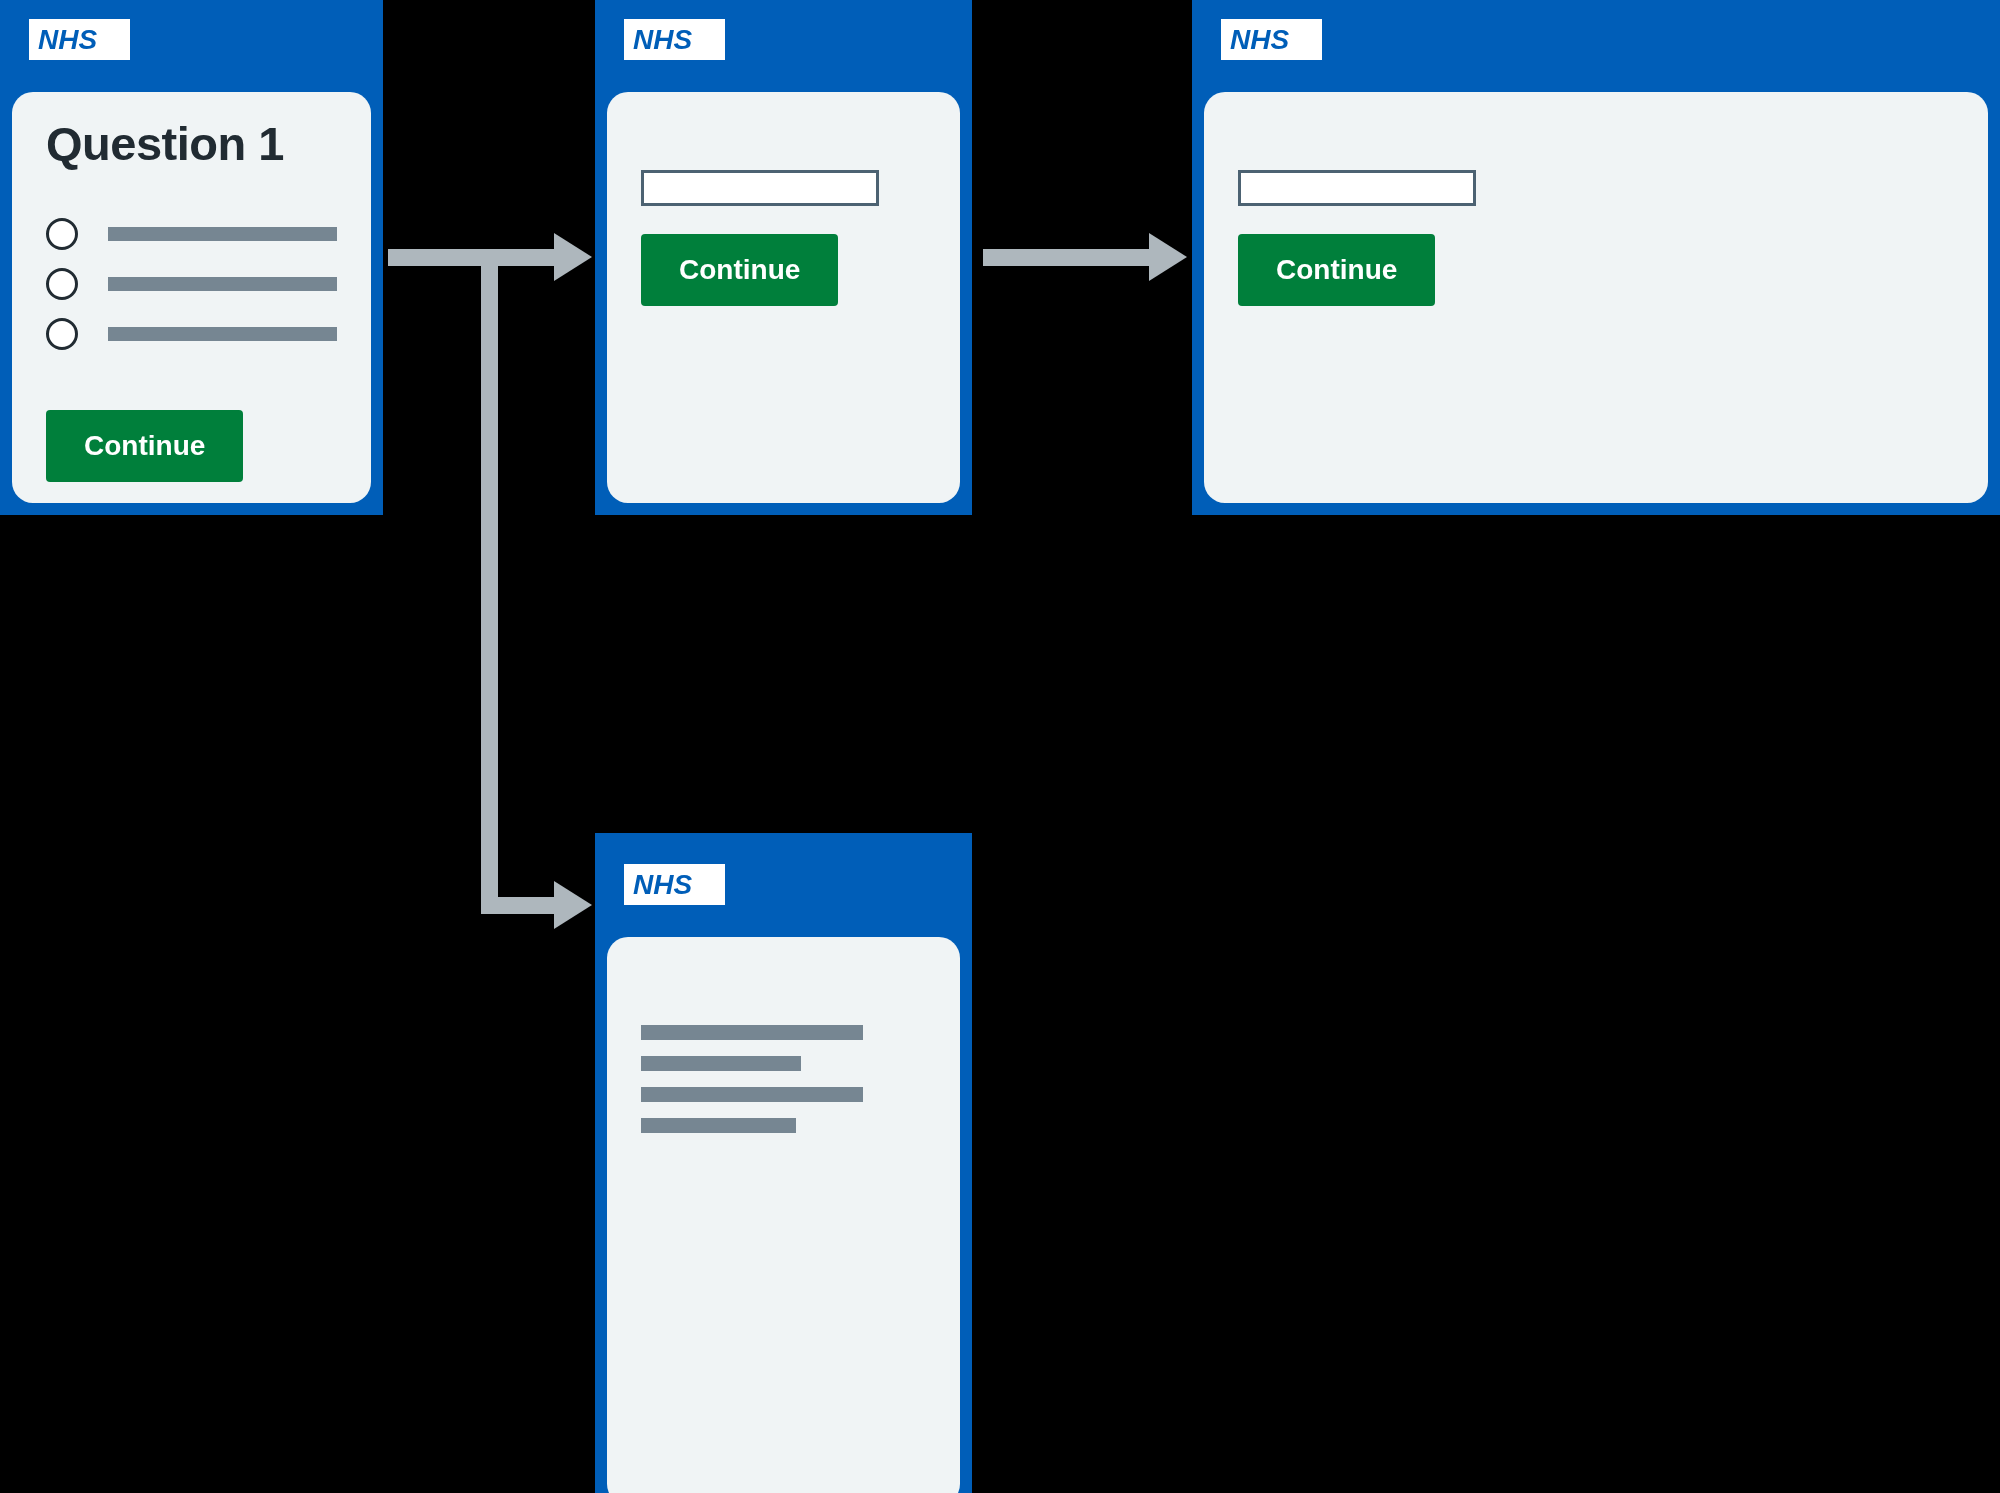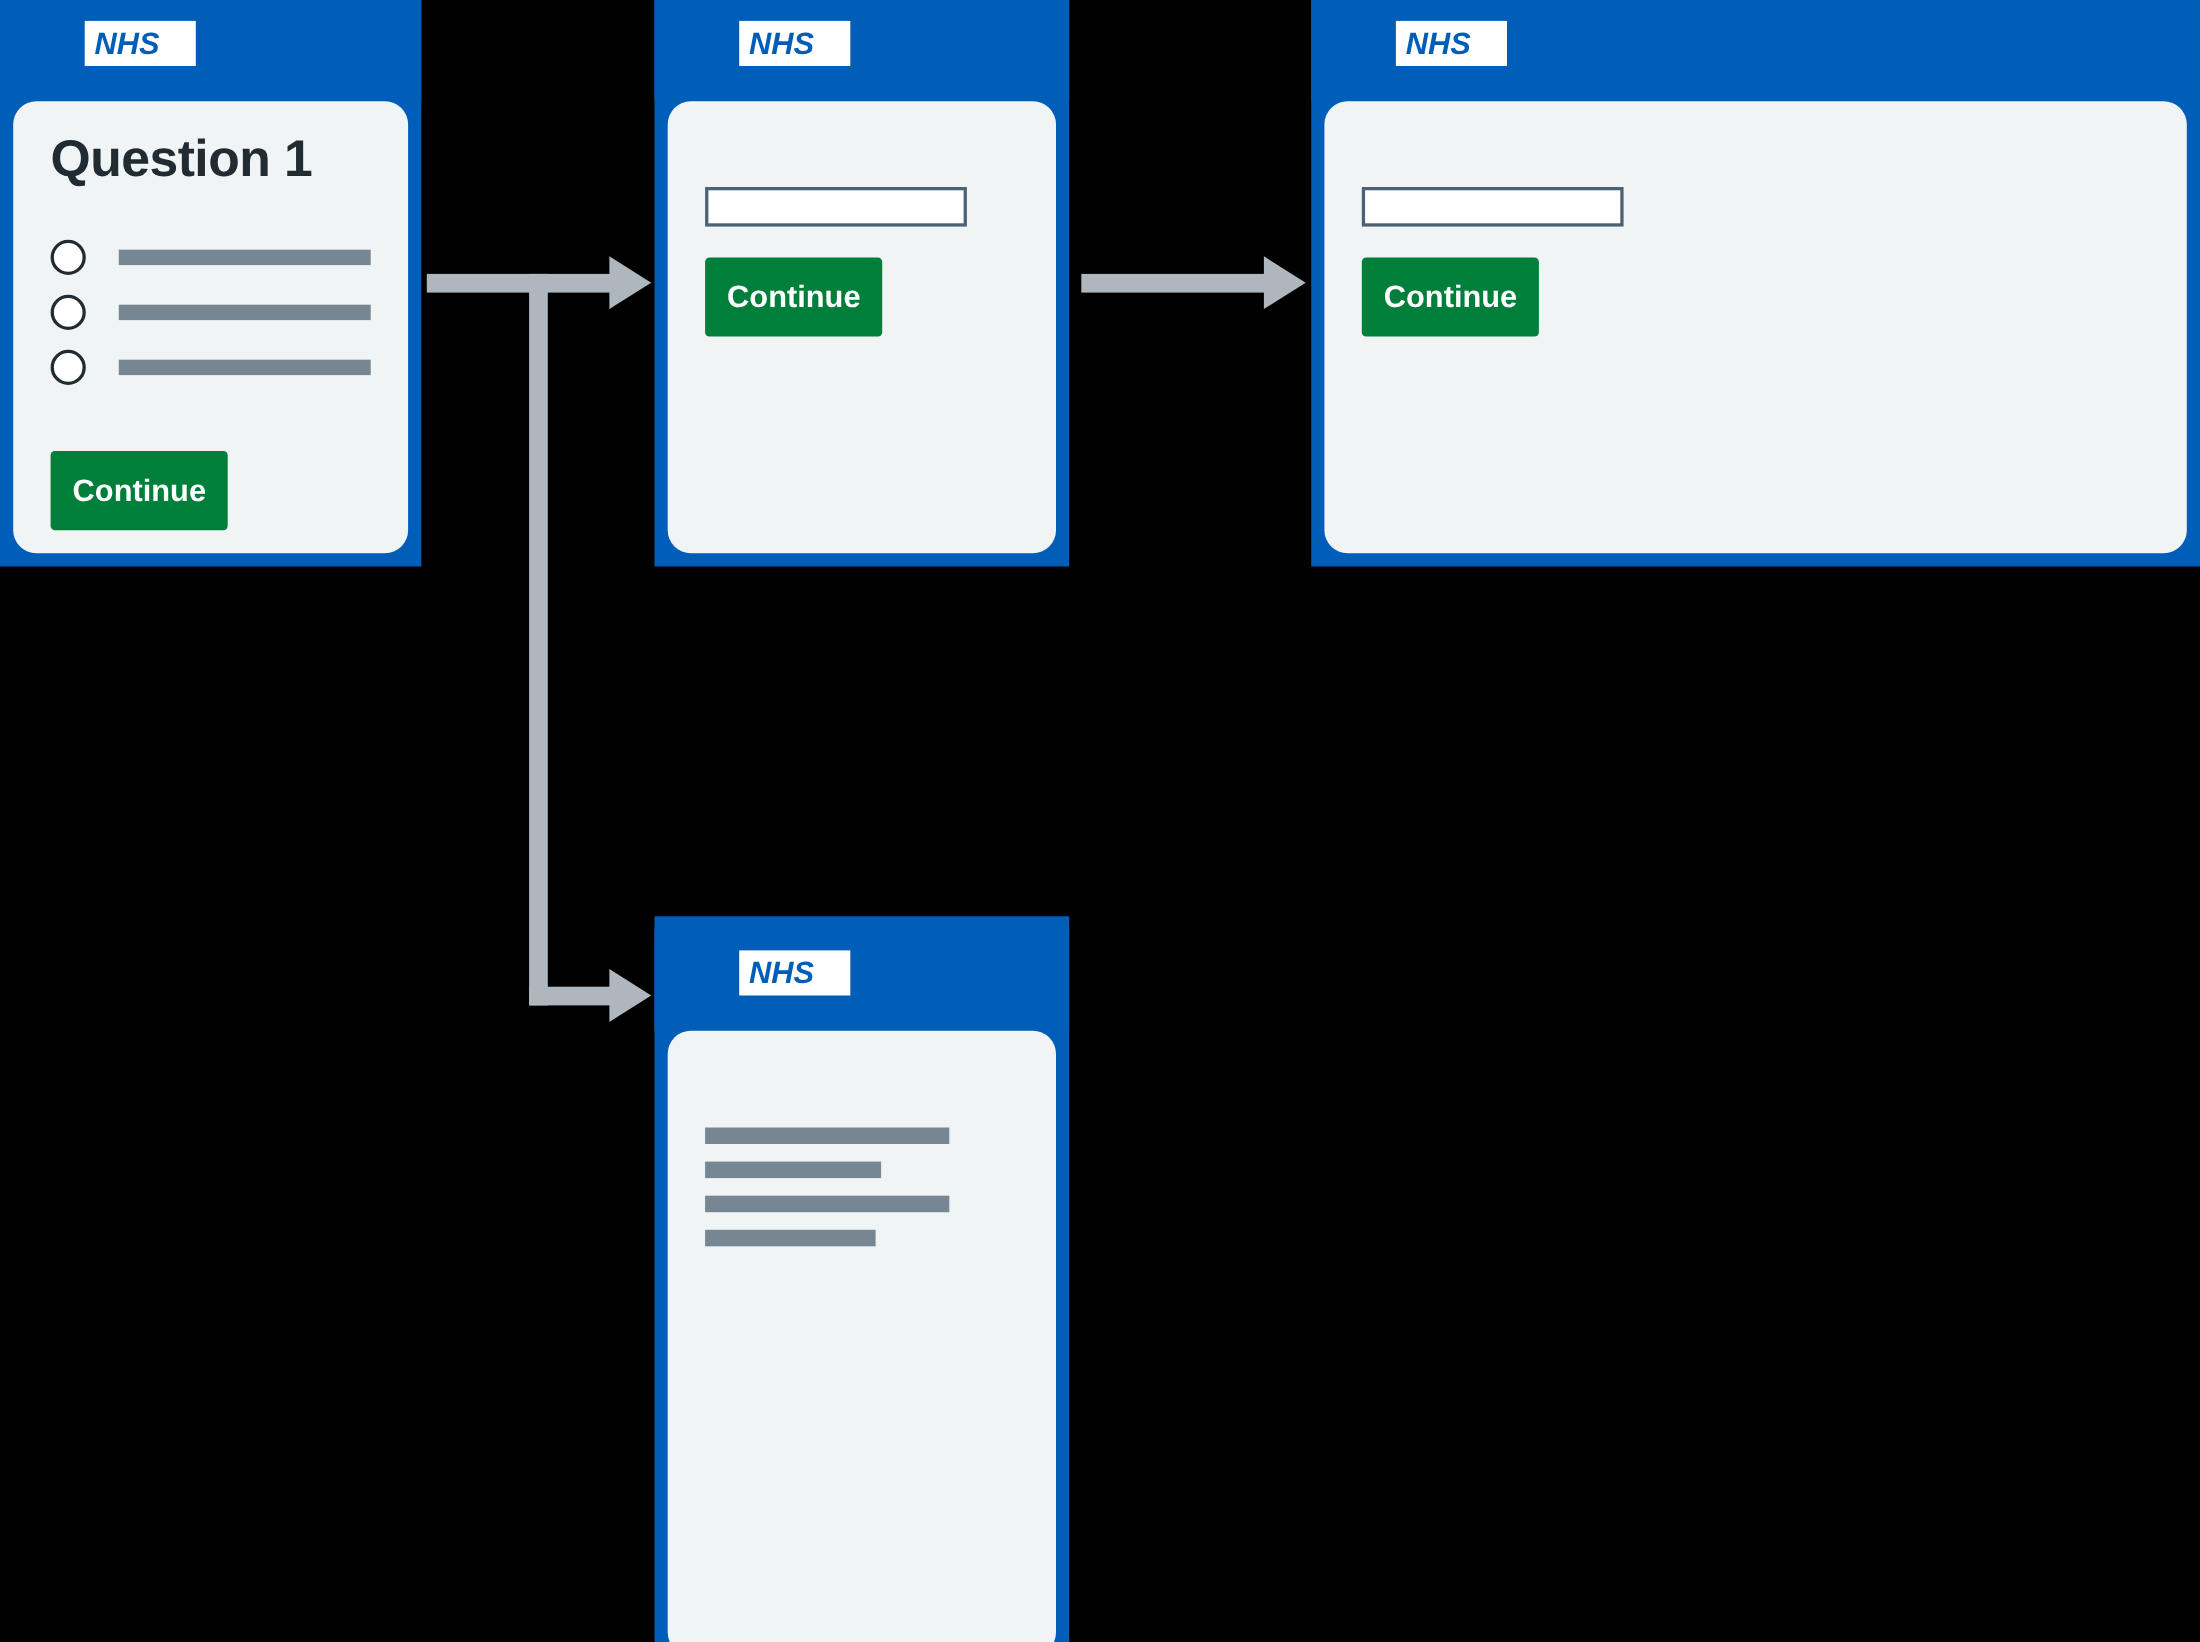--- a/index.html
+++ b/index.html
@@ -36,21 +36,20 @@
   .nhs-logo {
     position: absolute;
     left: 29px;
     top: 19px;
     width: 101px;
     height: 41px;
     background: #ffffff;
     display: flex;
     align-items: center;
     justify-content: center;
-    margin-left: 48px;
   }
   .nhs-logo svg { display: block; }
 
   .card-body {
     position: absolute;
     left: 12px;
     right: 12px;
     top: 92px;
     bottom: 12px;
     background: #F0F4F5;
@@ -106,21 +105,21 @@
   
   .btn-continue {
     margin-top: 0;
     display: inline-block;
     background: #007F3B;
     color: #ffffff;
     font-size: 28px;
     font-weight: bold;
     border: none;
     border-radius: 4px;
-    padding: 0 20px;
+    padding: 0 38px;
     height: 72px;
     line-height: 72px;
     cursor: pointer;
     font-family: "Liberation Sans", sans-serif;
   }
 
   
   .para-bars { margin-top: 62px; }
   .para-bar {
     height: 15px;

